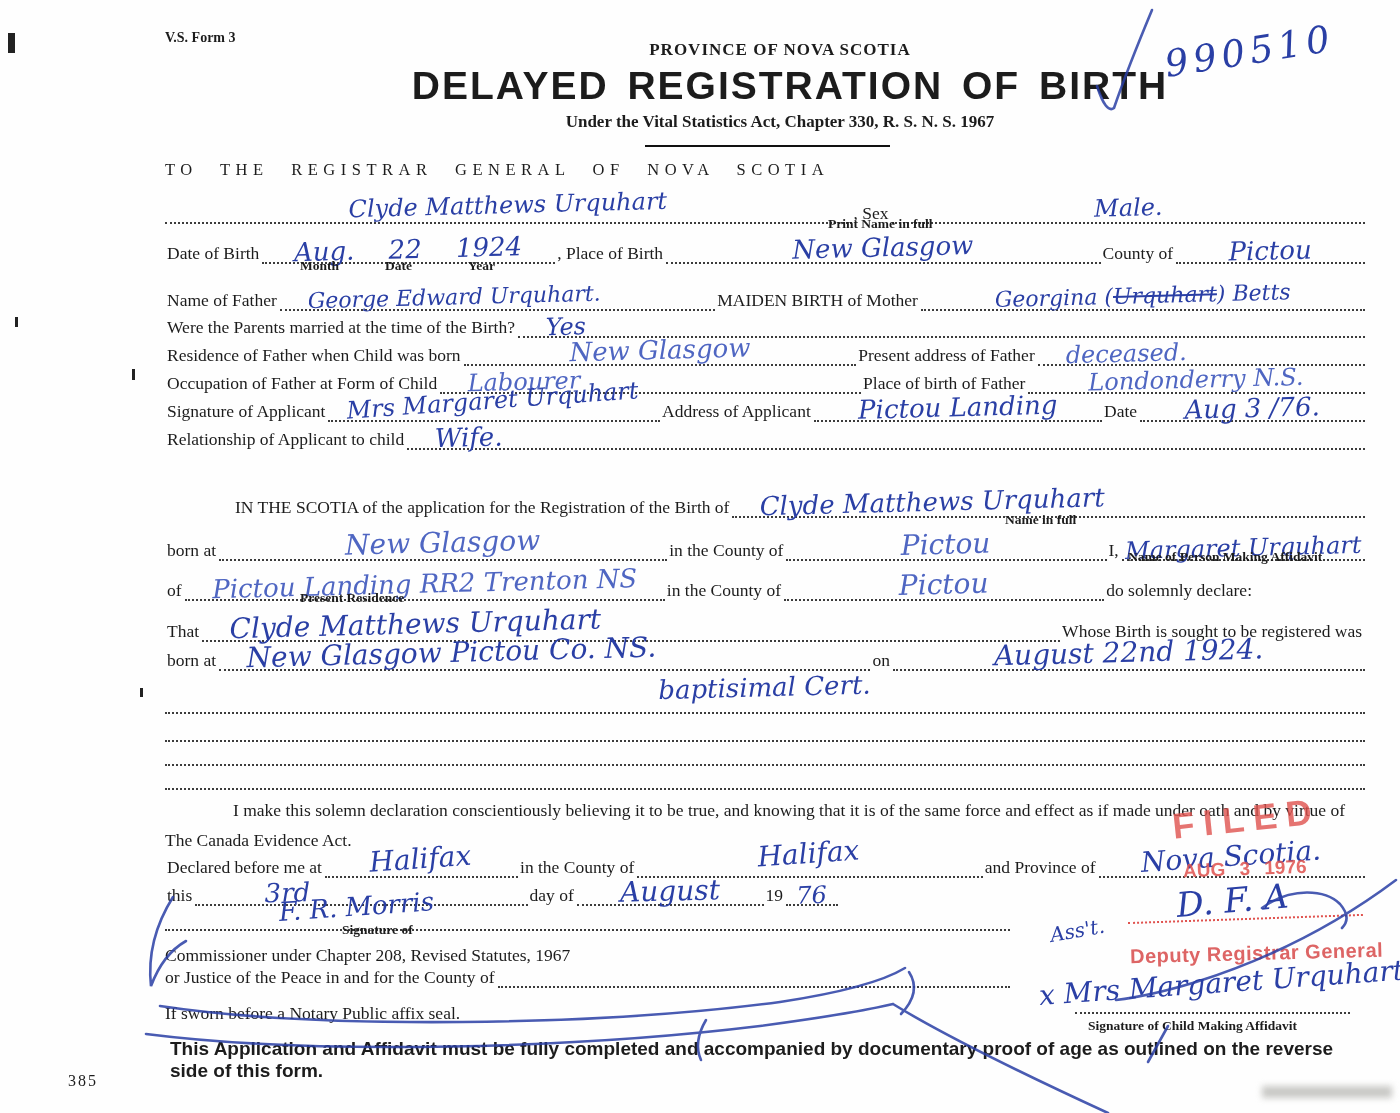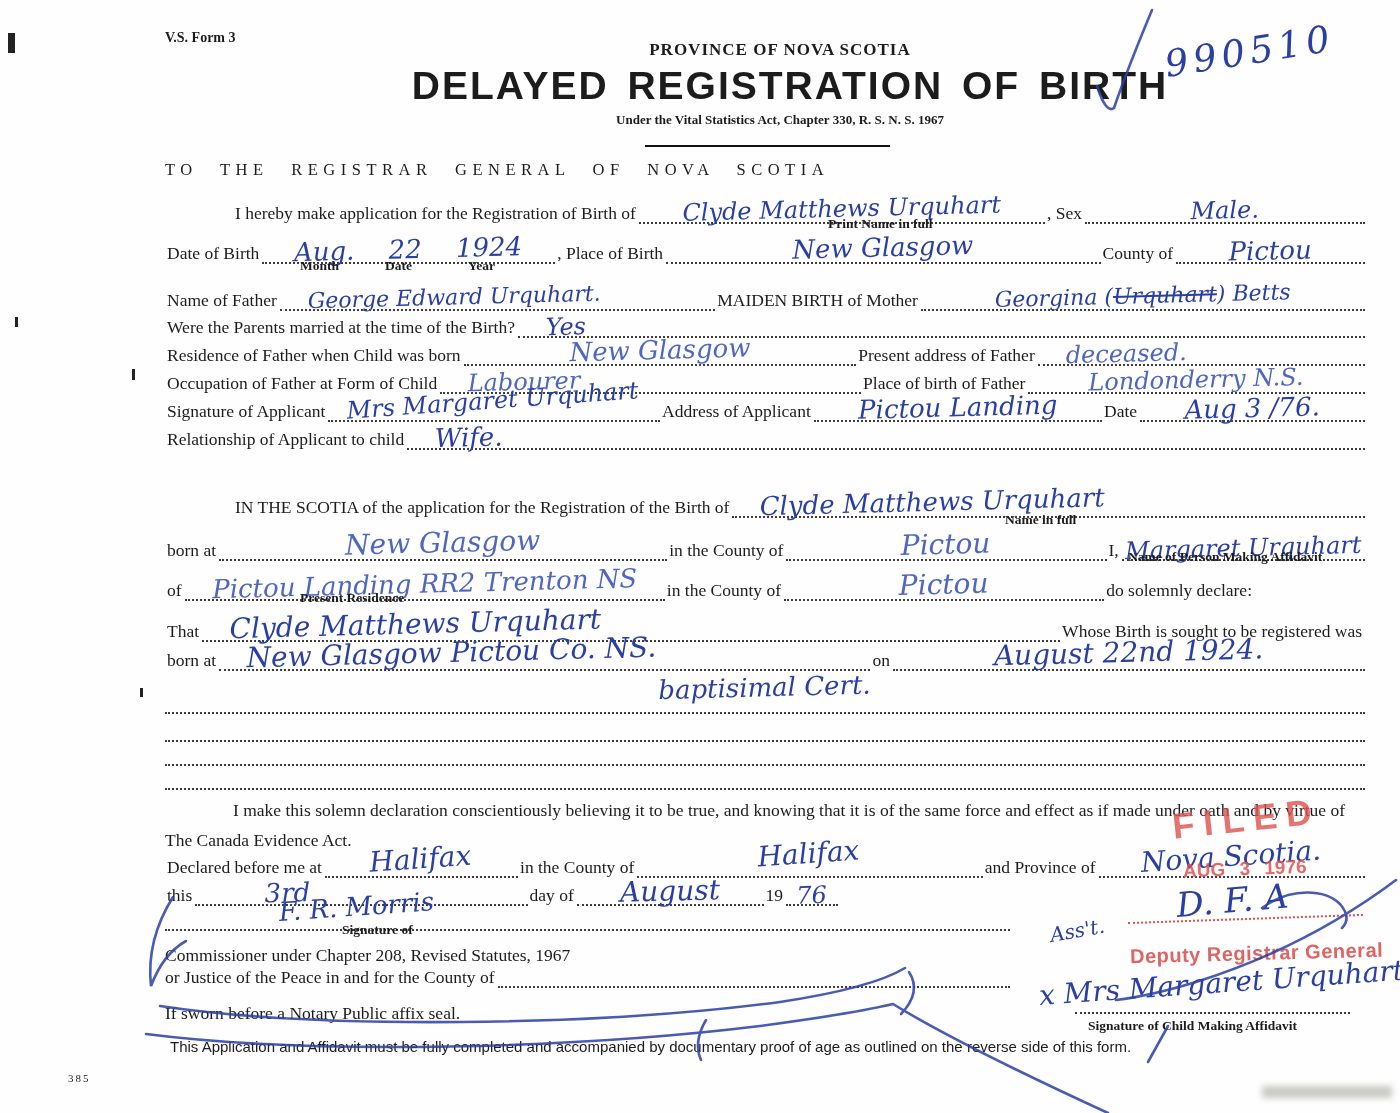--- a/index.html
+++ b/index.html
@@ -22,21 +22,21 @@
   .hint{position:absolute;font-weight:bold;font-size:13.5px;z-index:11;}
   .plain{position:absolute;font-size:17.5px;z-index:10;}
   
   .form-no{position:absolute;left:165px;top:30px;font-weight:bold;font-size:14px;}
   .province{position:absolute;left:165px;width:1230px;top:40px;text-align:center;
             font-weight:bold;font-size:17px;letter-spacing:1px;}
   .title{position:absolute;left:165px;width:1250px;top:64px;text-align:center;
          font-family:"Liberation Sans",sans-serif;font-weight:bold;font-size:39px;
          letter-spacing:2px;word-spacing:6px;}
   .subtitle{position:absolute;left:165px;width:1230px;top:112px;text-align:center;
-            font-weight:bold;font-size:13px;}
+            font-weight:bold;font-size:17px;}
   .subrule{position:absolute;left:645px;top:145px;width:245px;border-top:2.5px solid #111;}
   .file-no{position:absolute;left:1168px;top:46px;font-size:37px;letter-spacing:5px;
            transform:rotate(-9deg);z-index:12;}
   .addressee{position:absolute;left:165px;top:160px;font-size:16.5px;
              letter-spacing:5.5px;word-spacing:13px;}
   
   .affidavit-h{position:absolute;left:165px;width:1230px;top:440px;text-align:center;
                font-family:"Liberation Sans",sans-serif;font-weight:bold;font-size:34px;letter-spacing:1px;}
   
   .decl-para{position:absolute;left:165px;right:35px;top:795px;font-size:17.5px;
@@ -49,22 +49,22 @@
               transform:rotate(-2deg);}
   .deputy{left:1130px;top:942px;font-size:20px;letter-spacing:.5px;color:#d84b4b;opacity:.85;
           transform:rotate(-1.5deg);}
   .red-dots{position:absolute;left:1128px;top:918px;width:235px;border-bottom:2px dotted #e0524e;
             z-index:39;transform:rotate(-2deg);}
   
   .abs-hw{position:absolute;z-index:30;}
   .blk-dots{position:absolute;border-bottom:2px dotted #3c3c3c;z-index:9;}
   
   .footnote{position:absolute;left:170px;right:35px;top:1038px;
-            font-family:"Liberation Sans",sans-serif;font-weight:normal;font-size:15px;z-index:10;}
-  .pageno{position:absolute;left:68px;top:1072px;font-size:11px;letter-spacing:2px;}
+            font-family:"Liberation Sans",sans-serif;font-weight:bold;font-size:19px;z-index:10;}
+  .pageno{position:absolute;left:68px;top:1072px;font-size:16px;letter-spacing:2px;}
   
   .artifact{position:absolute;background:#222;z-index:5;}
   .smudge{position:absolute;left:1262px;top:1086px;width:130px;height:12px;background:#c9c9c6;
           filter:blur(3px);z-index:4;}
   svg.overlay{position:absolute;left:0;top:0;z-index:50;pointer-events:none;}
 </style>
 </head>
 <body>
 
 <div class="page">
@@ -72,21 +72,20 @@
   <div class="form-no">V.S. Form 3</div>
   <div class="province">PROVINCE OF NOVA SCOTIA</div>
   <div class="title">DELAYED REGISTRATION OF BIRTH</div>
   <div class="subtitle">Under the Vital Statistics Act, Chapter 330, R. S. N. S. 1967</div>
   <div class="subrule"></div>
   <div class="file-no hw">990510</div>
 
   <div class="addressee">TO THE REGISTRAR GENERAL OF NOVA SCOTIA</div>
 
   <div class="row" style="top:198px">
-    <span class="lbl ind">I hereby make application for the Registration of Birth of</span>
     <span class="fld" style="flex:1.45">
       <span class="hw">Clyde Matthews Urquhart</span>
       </span>
     <span class="lbl">, Sex</span>
     <span class="fld" style="flex:1">
       <span class="hw">Male.</span>
       </span>
   </div>
   <div class="hint" style="left:828px;top:216px">Print Name in full</div>
 

